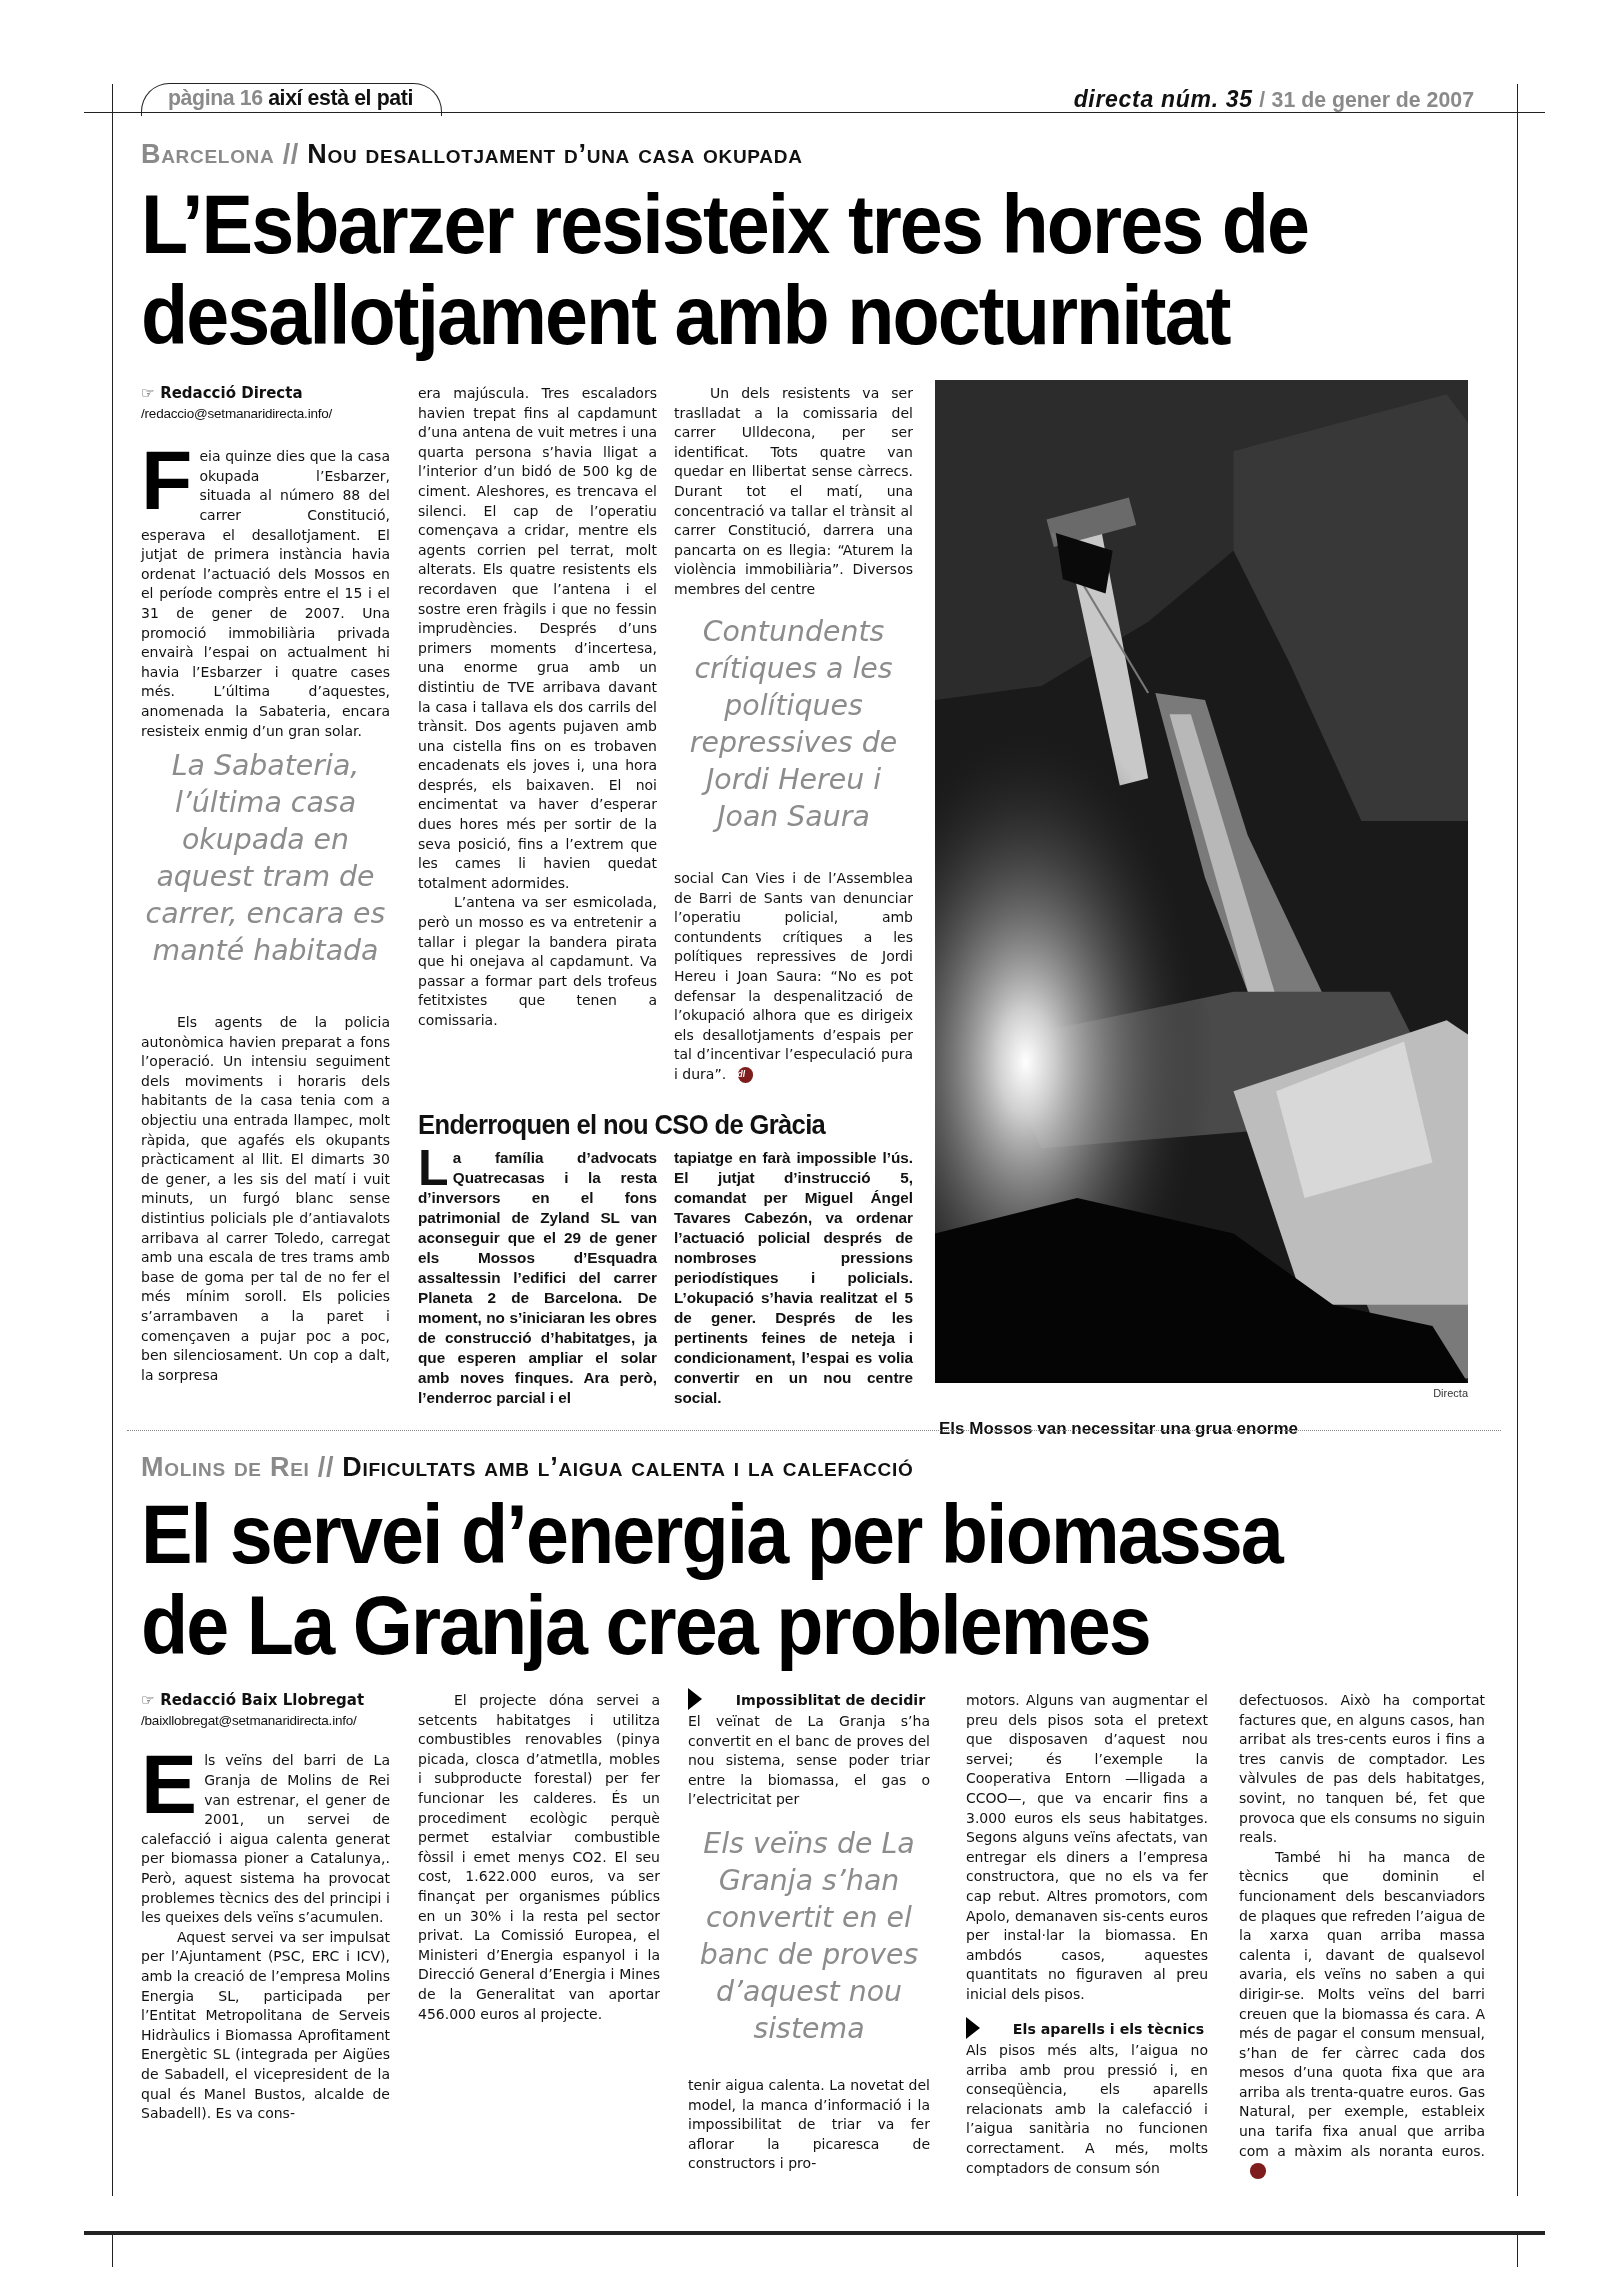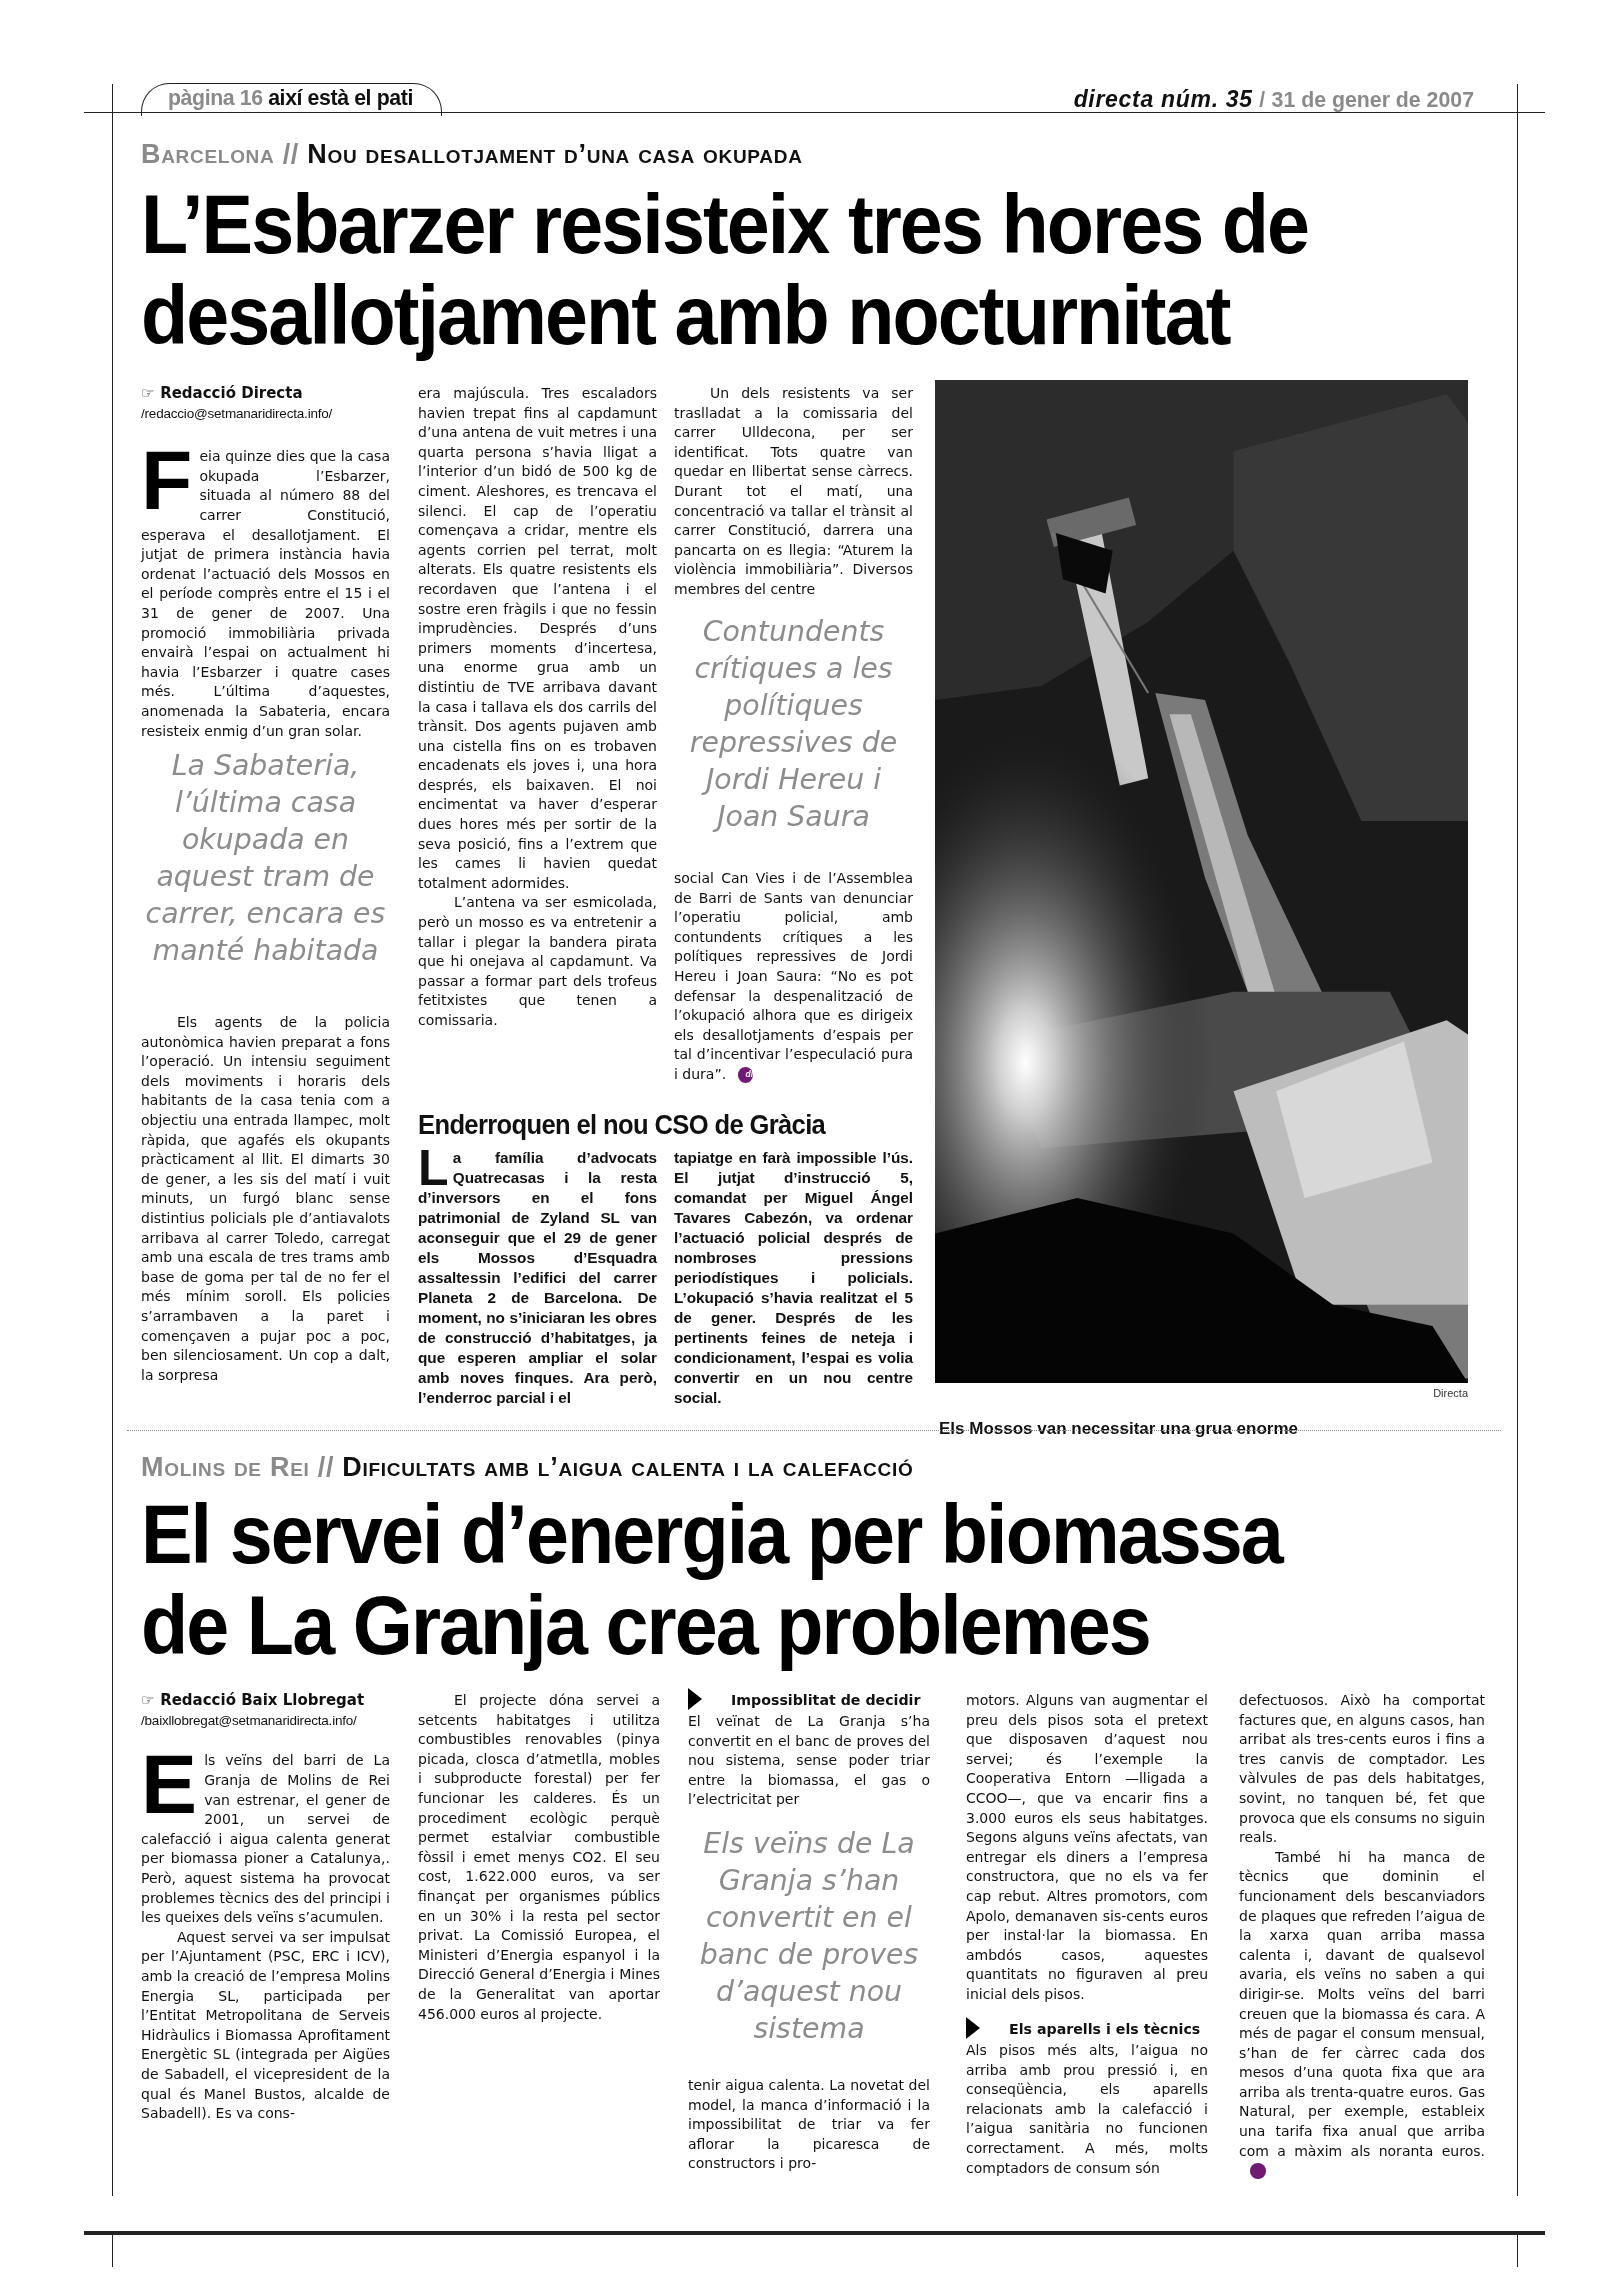--- a/index.html
+++ b/index.html
@@ -49,26 +49,26 @@
 
   .subhead { font-family: "Liberation Sans", sans-serif; font-weight: bold; font-size: 28.4px;
     letter-spacing: -0.7px; position: absolute; white-space: nowrap; transform: scaleX(0.9); transform-origin: left top; }
 
   .bold-col { position: absolute; font-family: "Liberation Sans", sans-serif; font-weight: bold; font-size: 15.3px;
     line-height: 20px; text-align: justify; color: #111; }
   .bold-col .dropcap-l { float: left; font-family: "Liberation Sans", sans-serif; font-weight: bold;
     font-size: 50px; line-height: 38px; margin: 1.4px 4.3px 0 0; }
 
   .section-head { font-family: "DejaVu Sans", sans-serif; font-weight: bold; font-size: 14.2px;
-    position: relative; padding-left: 43px; margin-bottom: 1.4px; text-align: left; }
+    position: relative; padding-left: 43px; margin-bottom: 1.4px; text-align: center; }
   .section-head .tri { position: absolute; left: 0; top: -2.8px; width: 0; height: 0;
     border-top: 11.4px solid transparent; border-bottom: 11.4px solid transparent; border-left: 14.2px solid #000; }
 
-  .endmark { display: inline-block; width: 15.6px; height: 15.6px; border-radius: 50%; background: #701a75; color: #fff;
-    font-family: "Liberation Sans", sans-serif; font-weight: bold; font-size: 8.5px; line-height: 15.6px; text-align: right;
+  .endmark { display: inline-block; width: 15.6px; height: 15.6px; border-radius: 50%; background: #7f1d1d; color: #fff;
+    font-family: "Liberation Sans", sans-serif; font-weight: bold; font-size: 8.5px; line-height: 15.6px; text-align: left;
     font-style: italic; vertical-align: middle; margin-left: 11.4px; }
 
   
   .photo { position: absolute; left: 935px; top: 380px; width: 533px; height: 1003px; background: #0d0d0d; overflow: hidden; }
   .photo svg { width: 100%; height: 100%; display: block; }
   .caption { position: absolute; left: 939px; top: 1419px; font-family: "Liberation Sans", sans-serif; font-weight: bold;
     font-size: 17px; text-align: center; }
   .credit { position: absolute; right: 155px; top: 1387px; font-family: "Liberation Sans", sans-serif; font-size: 11px; color: #333; }
 
   .dotted { position: absolute; left: 127px; width: 1374px; top: 1430px; border-top: 1.4px dotted #888; }

